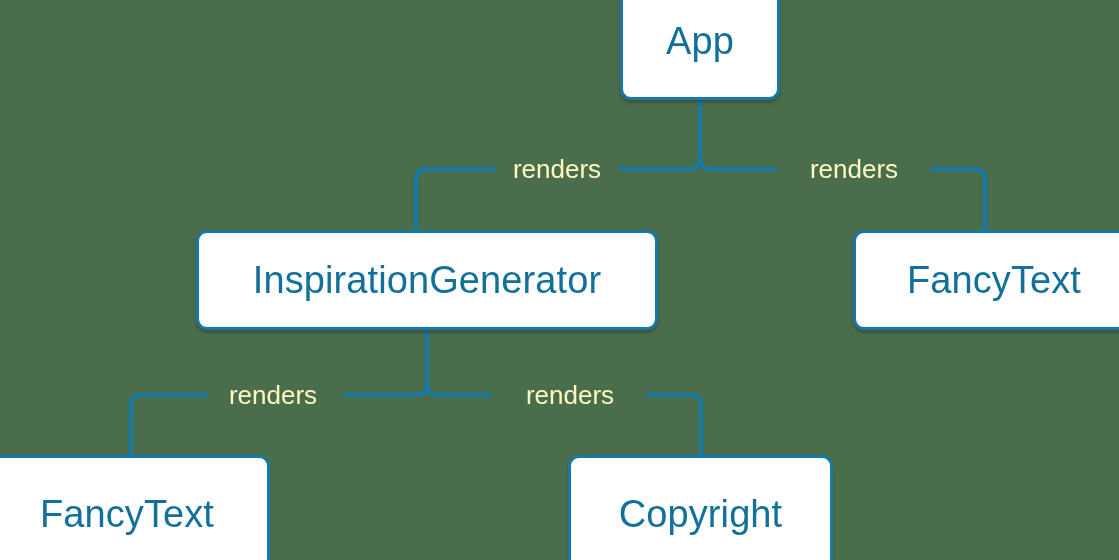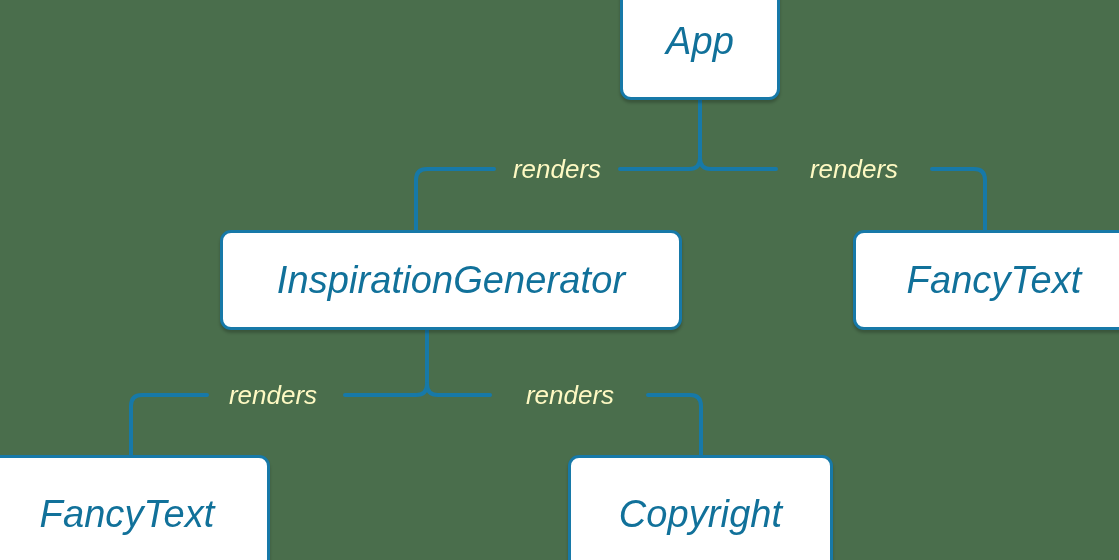--- a/index.html
+++ b/index.html
@@ -11,21 +11,20 @@
     height: 560px;
     overflow: hidden;
     font-family: "Liberation Sans", sans-serif;
   }
   #diagram-root {
     position: relative;
     width: 1119px;
     height: 560px;
     background: #4a6e4c;
     overflow: hidden;
-    font-style: italic;
   }
   #edge-layer {
     position: absolute;
     left: 0;
     top: 0;
     width: 1119px;
     height: 560px;
     pointer-events: none;
   }
   .node {
@@ -52,21 +51,20 @@
     left: 620px;
     top: -18px;
     width: 160px;
     height: 118px;
   }
   .node-inspiration {
     left: 196px;
     top: 230px;
     width: 462px;
     height: 100px;
-    margin-left: 24px;
   }
   .node-fancytext-right {
     left: 853px;
     top: 230px;
     width: 282px;
     height: 100px;
   }
   .node-fancytext-left {
     left: -16px;
     top: 455px;

